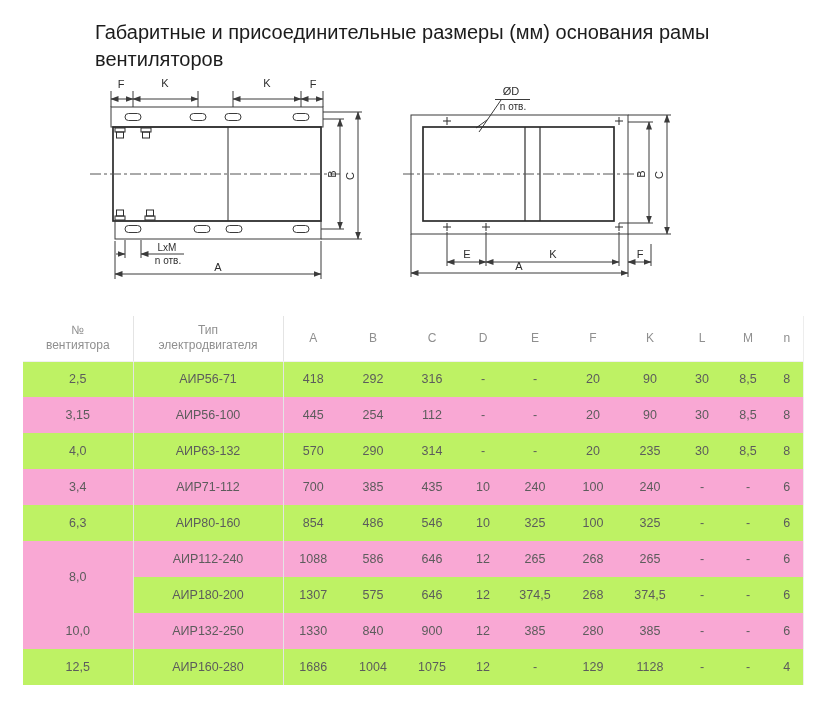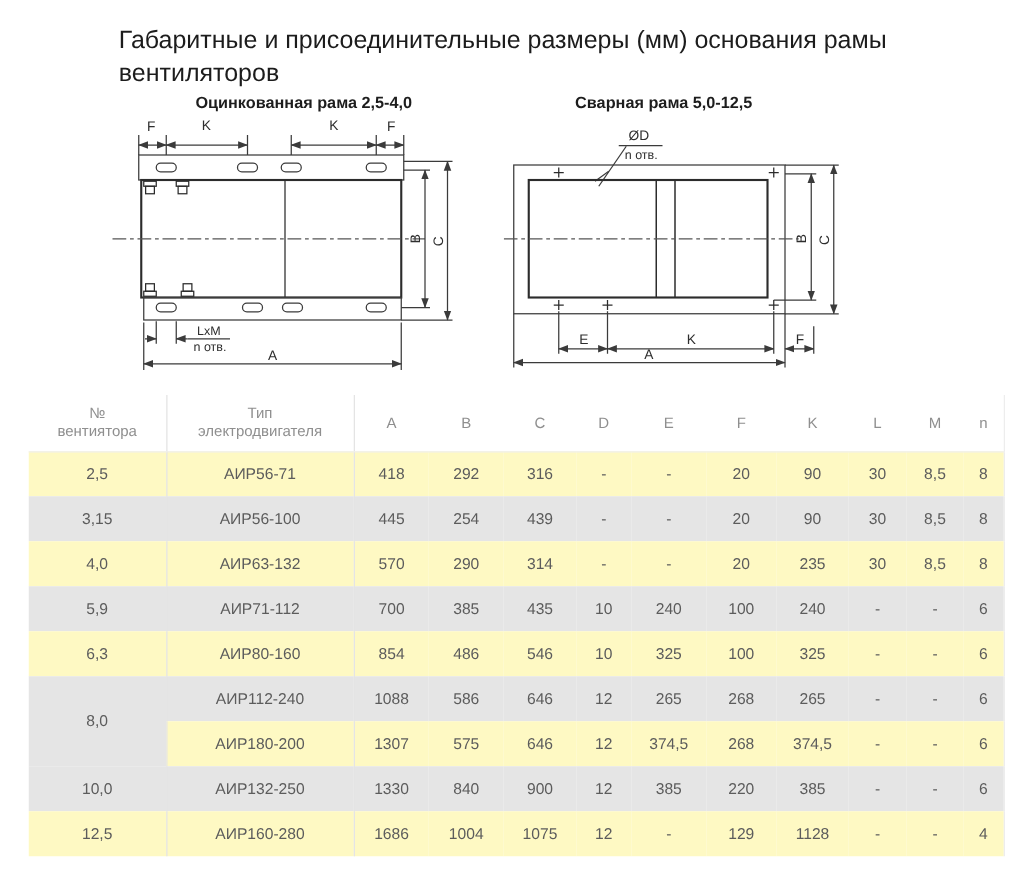--- a/index.html
+++ b/index.html
@@ -30,32 +30,31 @@
   .spec-table th {
     font-weight: 400; color: #8f8f8f; font-size: 12px;
     padding: 6px 2px; text-align: center; border-bottom: 1px solid #f0f0f0;
     line-height: 1.25; height: 45px; vertical-align: middle;
   }
   .spec-table td {
     text-align: center; height: 36px; padding: 0 2px; vertical-align: middle;
   }
   .sep-r { border-right: 1px solid #e4e4e4; }
   .edge-r { border-right: 1px solid #ededed; }
-  tr.alt td { background: #e5e5e5; }
-  tr.plain td { background: #fef9c3; }
+  tr.alt td { background: #f9a8d4; }
+  tr.plain td { background: #bef264; }
 </style>
 </head>
 <body>
 
 <div class="page">
 
   <h1 class="page-title">Габаритные и присоединительные размеры (мм) основания рамы вентиляторов</h1>
 
   <div class="drawing d-left">
-    <div class="d-title">Оцинкованная рама 2,5-4,0</div>
     <svg width="310" height="215" viewBox="0 0 310 215">
       <defs>
         <marker id="mkA" viewBox="0 0 8 8" markerWidth="8" markerHeight="8" refX="7.5" refY="4" orient="auto-start-reverse" markerUnits="userSpaceOnUse">
           <path d="M0,1 L8,4 L0,7 z" fill="#3b3b3b"></path>
         </marker>
       </defs>
 
       <g stroke="#3b3b3b" stroke-width="1">
         <line x1="23" y1="17" x2="23" y2="33"></line>
         <line x1="45" y1="17" x2="45" y2="33"></line>
@@ -139,21 +138,20 @@
         <line x1="235" y1="38" x2="274" y2="38"></line>
         <line x1="233" y1="165" x2="274" y2="165"></line>
         <line x1="270" y1="38" x2="270" y2="165" marker-start="url(#mkA)" marker-end="url(#mkA)"></line>
       </g>
       <text class="dimtxt" transform="translate(248,100) rotate(-90)" text-anchor="middle">B</text>
       <text class="dimtxt" transform="translate(266,102) rotate(-90)" text-anchor="middle">C</text>
     </svg>
   </div>
 
   <div class="drawing d-right">
-    <div class="d-title">Сварная рама 5,0-12,5</div>
     <svg width="370" height="215" viewBox="0 0 370 215">
       <defs>
         <marker id="mkB" viewBox="0 0 8 8" markerWidth="8" markerHeight="8" refX="7.5" refY="4" orient="auto-start-reverse" markerUnits="userSpaceOnUse">
           <path d="M0,1 L8,4 L0,7 z" fill="#3b3b3b"></path>
         </marker>
       </defs>
 
       <text class="dimtxt" x="108" y="21" text-anchor="middle">ØD</text>
       <g stroke="#3b3b3b" stroke-width="1">
         <line x1="92" y1="25.5" x2="127" y2="25.5"></line>
@@ -268,21 +266,21 @@
         <td>90</td>
         <td>30</td>
         <td>8,5</td>
         <td class="edge-r">8</td>
       </tr>
       <tr class="alt">
         <td class="sep-r">3,15</td>
         <td class="sep-r">АИР56-100</td>
         <td>445</td>
         <td>254</td>
-        <td>439</td>
+        <td>112</td>
         <td>-</td>
         <td>-</td>
         <td>20</td>
         <td>90</td>
         <td>30</td>
         <td>8,5</td>
         <td class="edge-r">8</td>
       </tr>
       <tr class="plain">
         <td class="sep-r">4,0</td>
@@ -292,21 +290,21 @@
         <td>314</td>
         <td>-</td>
         <td>-</td>
         <td>20</td>
         <td>235</td>
         <td>30</td>
         <td>8,5</td>
         <td class="edge-r">8</td>
       </tr>
       <tr class="alt">
-        <td class="sep-r">5,9</td>
+        <td class="sep-r">3,4</td>
         <td class="sep-r">АИР71-112</td>
         <td>700</td>
         <td>385</td>
         <td>435</td>
         <td>10</td>
         <td>240</td>
         <td>100</td>
         <td>240</td>
         <td>-</td>
         <td>-</td>
@@ -354,21 +352,21 @@
         <td class="edge-r">6</td>
       </tr>
       <tr class="alt">
         <td class="sep-r">10,0</td>
         <td class="sep-r">АИР132-250</td>
         <td>1330</td>
         <td>840</td>
         <td>900</td>
         <td>12</td>
         <td>385</td>
-        <td>220</td>
+        <td>280</td>
         <td>385</td>
         <td>-</td>
         <td>-</td>
         <td class="edge-r">6</td>
       </tr>
       <tr class="plain">
         <td class="sep-r">12,5</td>
         <td class="sep-r">АИР160-280</td>
         <td>1686</td>
         <td>1004</td>

